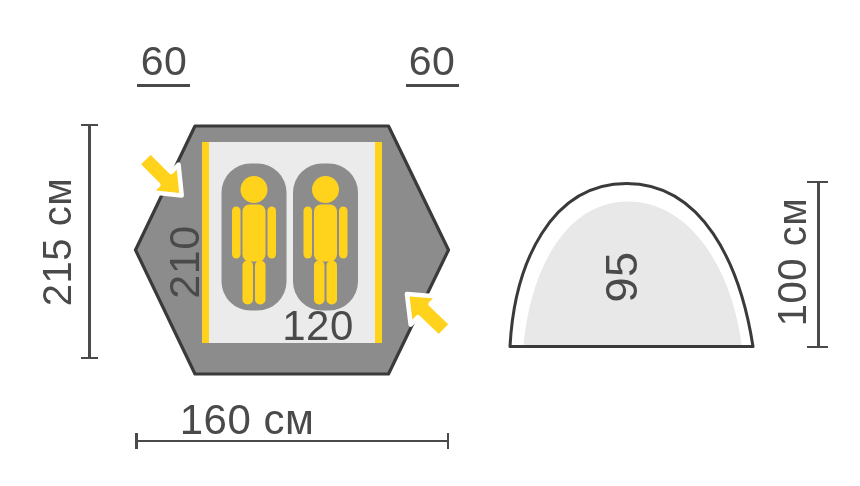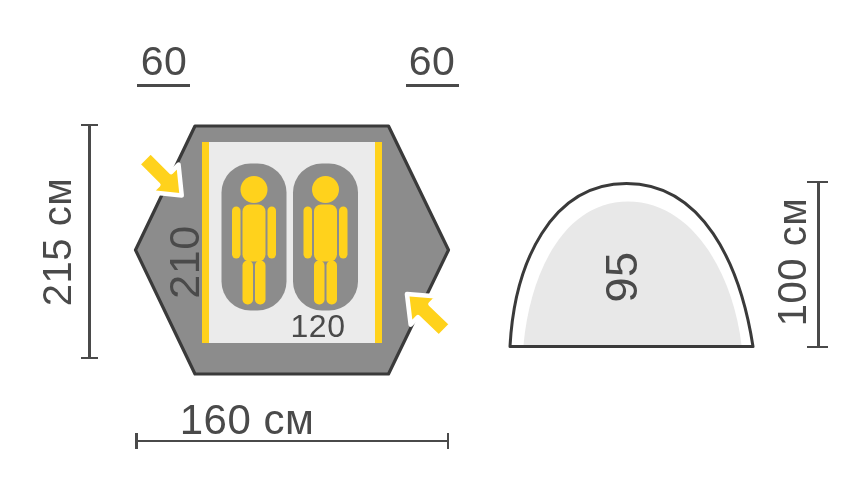--- a/index.html
+++ b/index.html
@@ -18,21 +18,21 @@
     text-align:center;
     white-space:nowrap;
     letter-spacing:0.5px;
   }
   .rot{transform:rotate(-90deg);}
   .vest-label{width:54px;font-size:41px;line-height:42px;top:40px;}
   .vest-underline{position:absolute;top:84px;width:53px;height:3px;background:#4A4A4A;}
   .dimline{position:absolute;background:#4A4A4A;}
   .lbl-outer-height{left:-28px;top:221px;width:170px;height:42px;font-size:40px;line-height:42px;}
   .lbl-inner-length{left:129px;top:240px;width:110px;height:44px;font-size:43px;line-height:44px;}
-  .lbl-inner-width{left:268px;top:308px;width:100px;height:36px;font-size:32px;line-height:36px;}
+  .lbl-inner-width{left:268px;top:308px;width:100px;height:36px;font-size:42px;line-height:36px;}
   .lbl-outer-width{left:137px;top:399px;width:220px;font-size:42px;line-height:42px;}
   .lbl-side-inner{left:567px;top:254px;width:110px;height:46px;font-size:45px;line-height:46px;}
   .lbl-side-height{left:707px;top:241px;width:170px;height:42px;font-size:40px;line-height:42px;}
 </style>
 </head>
 <body>
 
 <div class="stage">
 
   <div class="lbl vest-label" style="left:137px;">60</div>

